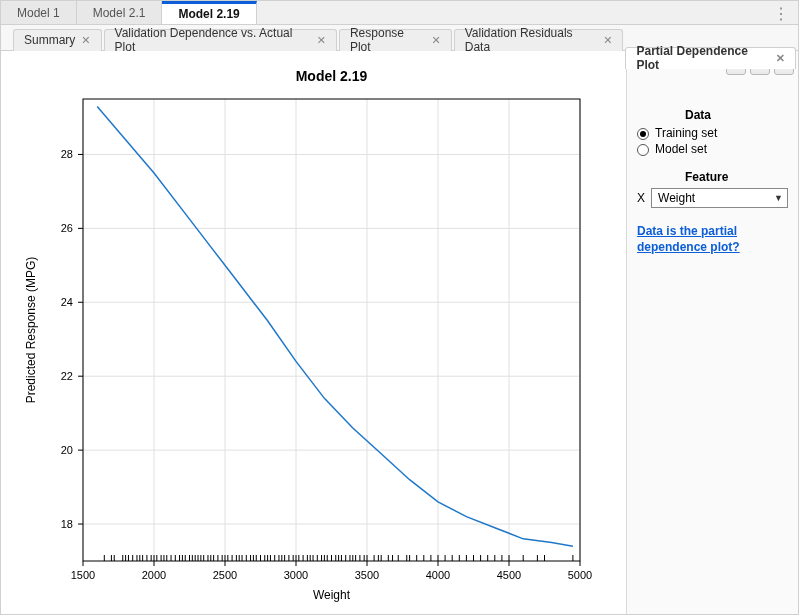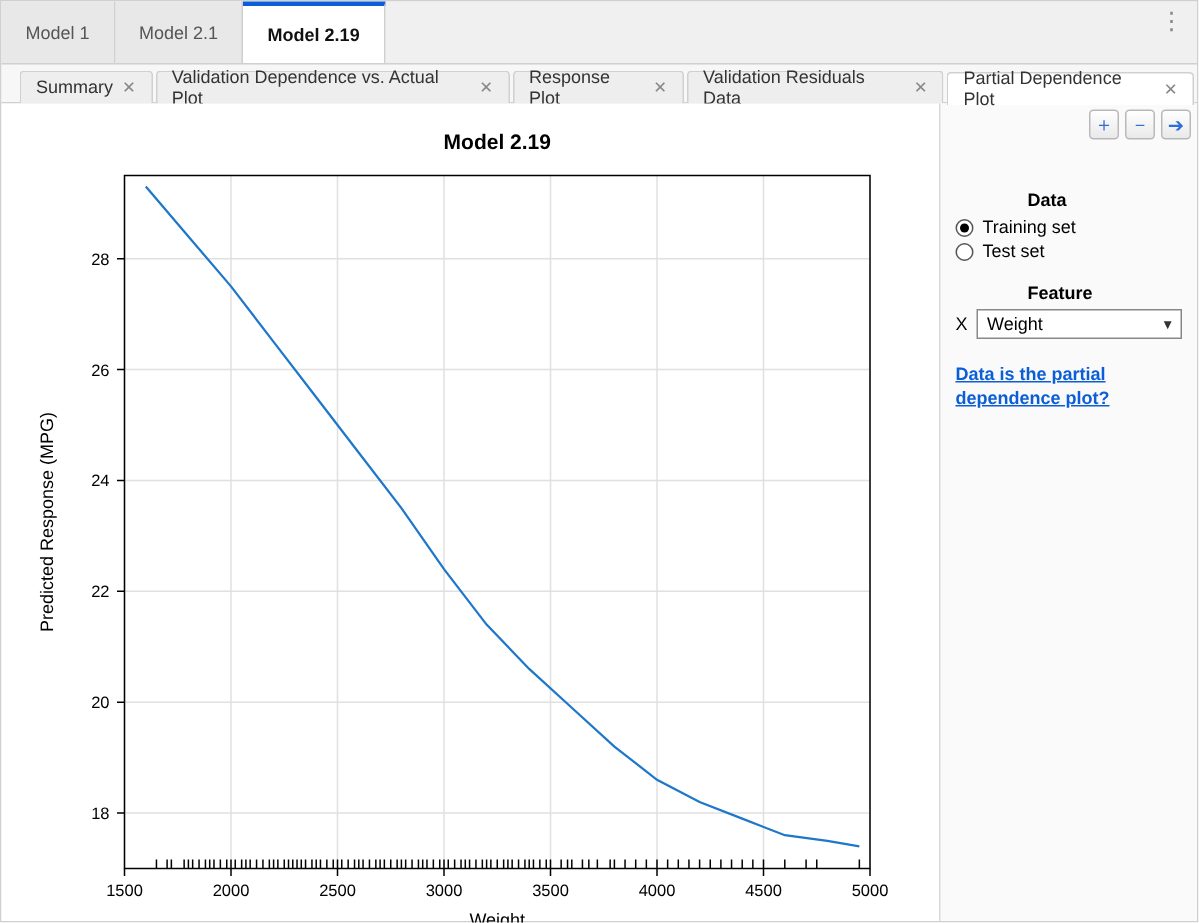--- a/index.html
+++ b/index.html
@@ -12,21 +12,21 @@
     width: 799px;
     height: 615px;
     overflow: hidden;
   }
   .root { width: 799px; height: 615px; display: flex; flex-direction: column; border: 1px solid #d0d0d0; }
 
   
   .model-tabs {
     display: flex;
     align-items: center;
-    height: 42px;
+    height: 24px;
     background: #f0f0f0;
     border-bottom: 1px solid #d0d0d0;
     position: relative;
   }
   .model-tab {
     padding: 0 16px;
     height: 100%;
     display: flex;
     align-items: center;
     border-right: 1px solid #d0d0d0;
@@ -72,23 +72,23 @@
     border-bottom: none;
     border-radius: 3px 3px 0 0;
     background: #eeeeee;
     cursor: pointer;
     color: #333;
     margin-right: 2px;
     justify-content: space-between;
   }
   .plot-tab.active {
     background: #fff;
-    font-weight: normal;
+    font-weight: bold;
     position: relative;
-    top: 1px;
+    top: 18px;
   }
   .plot-tab .close {
     color: #888;
     font-size: 11px;
     cursor: pointer;
   }
 
   
   .content {
     flex: 1;
@@ -372,21 +372,21 @@
         </div>
       </div>
       <div class="panel-body">
         <div class="section-title">Data</div>
         <div class="radio-row">
           <span class="radio checked"></span>
           <span>Training set</span>
         </div>
         <div class="radio-row">
           <span class="radio"></span>
-          <span>Test set</span>
+          <span>Model set</span>
         </div>
 
         <div class="section-title" style="margin-top:14px">Feature</div>
         <div class="feature-row">
           <span>X</span>
           <div class="feature-select">
             <span>Weight</span>
             <span class="tri">▼</span>
           </div>
         </div>

